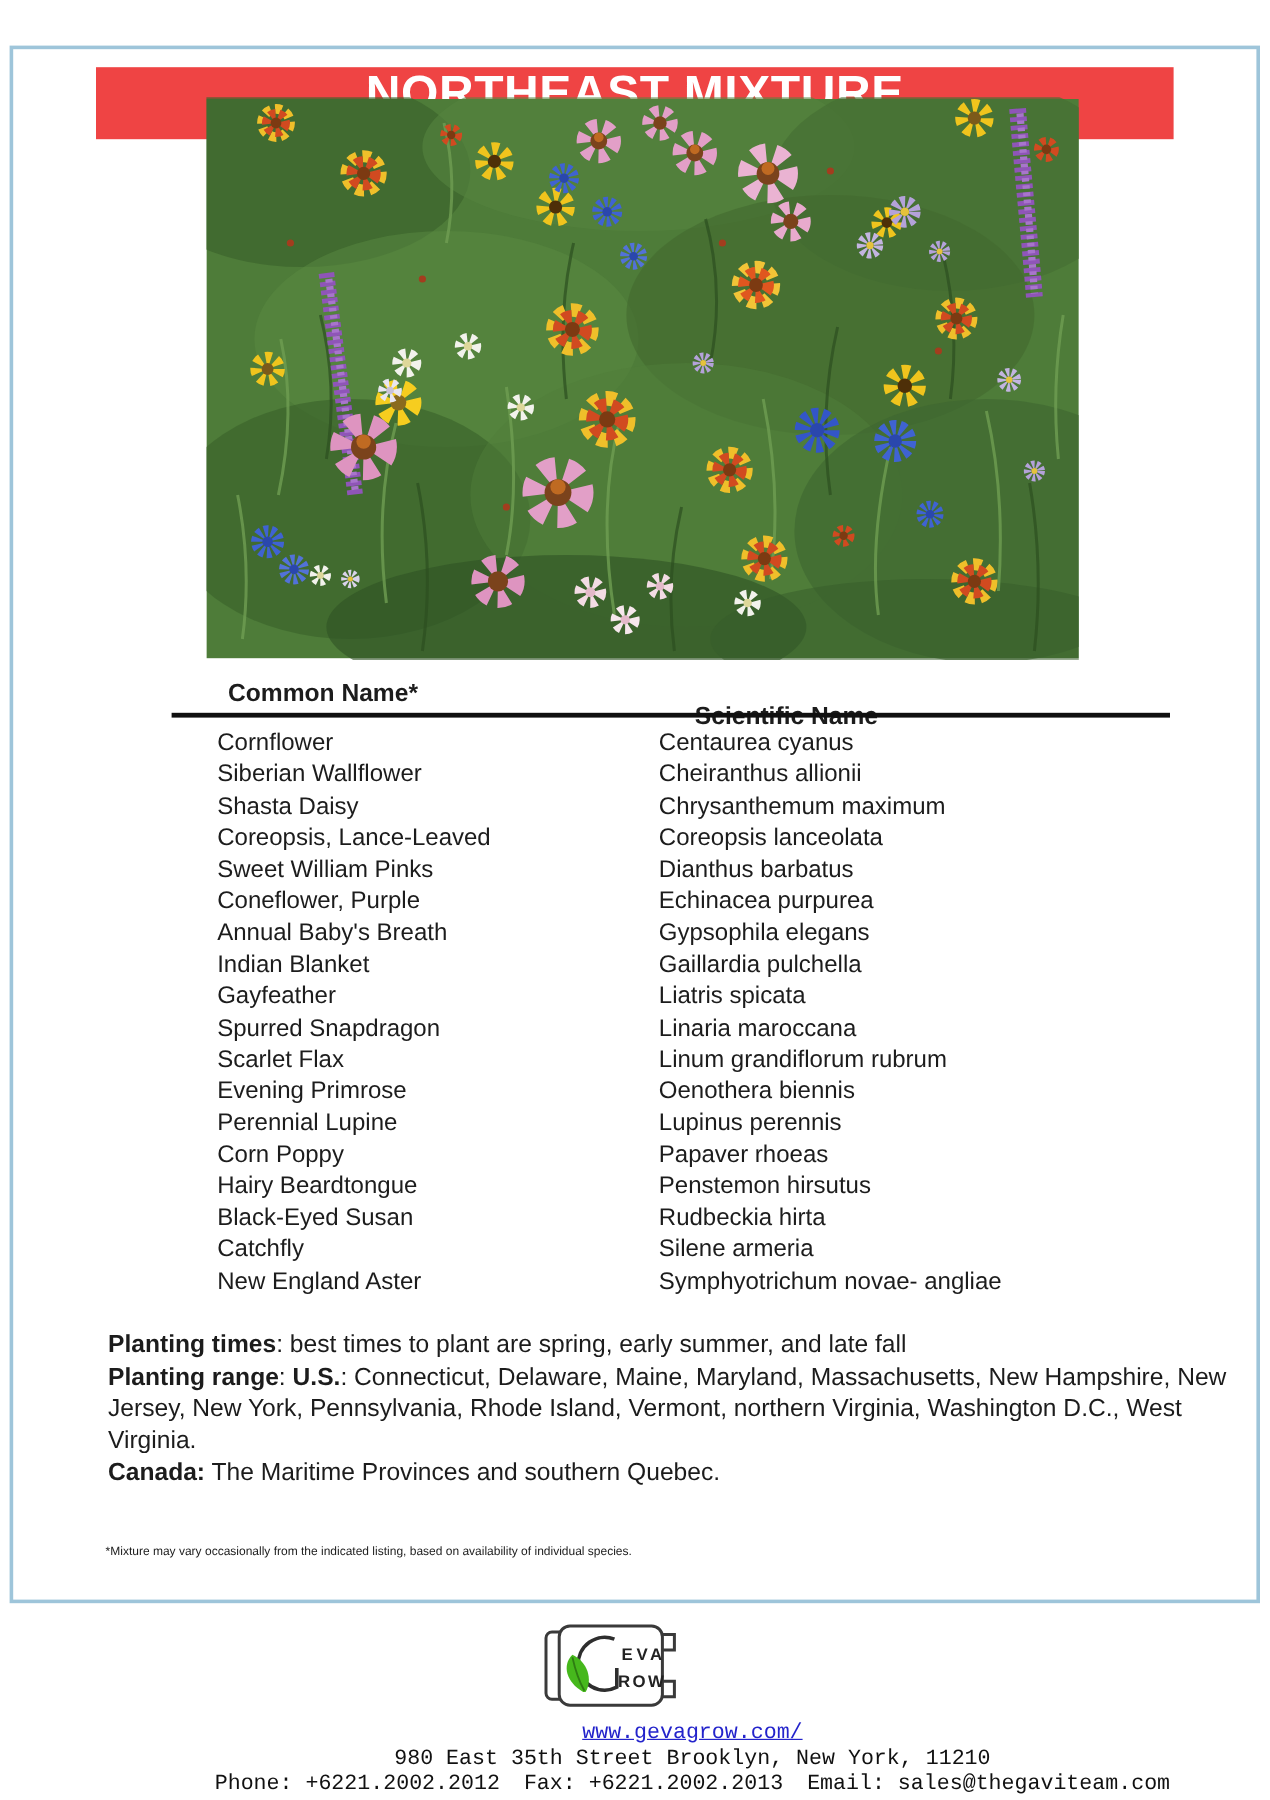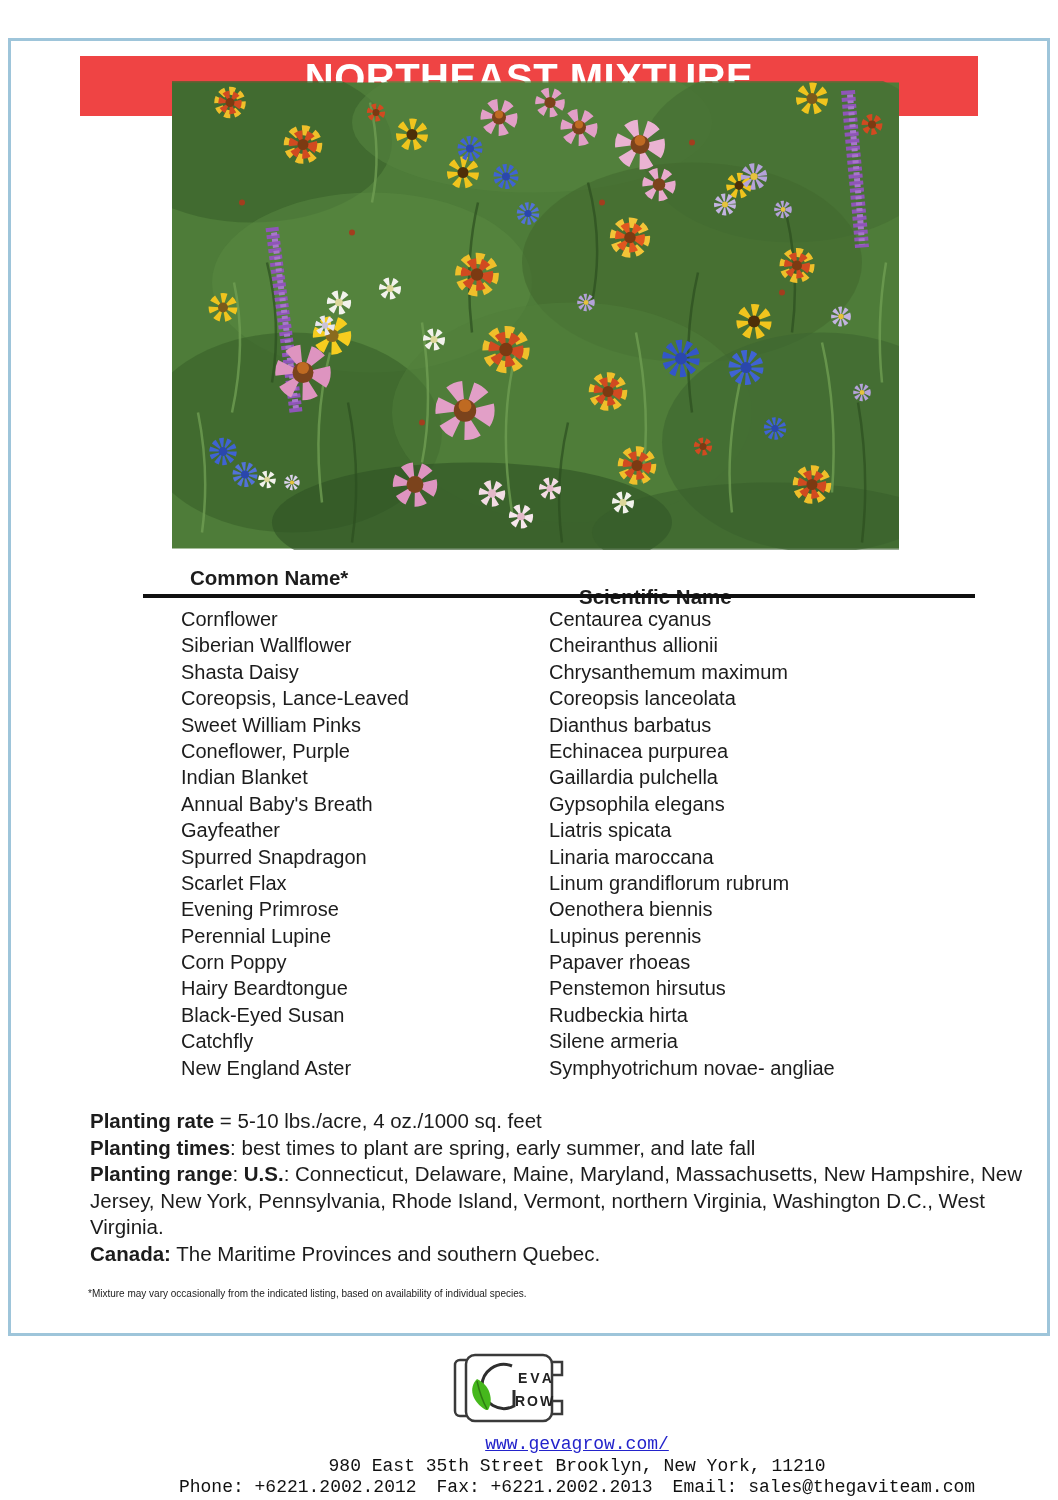--- a/index.html
+++ b/index.html
@@ -367,28 +367,28 @@
       </div>
       <div class="srow">
         <span class="c1">Sweet William Pinks</span>
         <span class="c2">Dianthus barbatus</span>
       </div>
       <div class="srow">
         <span class="c1">Coneflower, Purple</span>
         <span class="c2">Echinacea purpurea</span>
       </div>
       <div class="srow">
+        <span class="c1">Annual Baby's Breath</span>
+        <span class="c2">Gypsophila elegans</span>
+      </div>
+      <div class="srow">
         <span class="c1">Indian Blanket</span>
         <span class="c2">Gaillardia pulchella</span>
       </div>
       <div class="srow">
-        <span class="c1">Annual Baby's Breath</span>
-        <span class="c2">Gypsophila elegans</span>
-      </div>
-      <div class="srow">
         <span class="c1">Gayfeather</span>
         <span class="c2">Liatris spicata</span>
       </div>
       <div class="srow">
         <span class="c1">Spurred Snapdragon</span>
         <span class="c2">Linaria maroccana</span>
       </div>
       <div class="srow">
         <span class="c1">Scarlet Flax</span>
         <span class="c2">Linum grandiflorum rubrum</span>
@@ -417,21 +417,20 @@
         <span class="c1">Catchfly</span>
         <span class="c2">Silene armeria</span>
       </div>
       <div class="srow">
         <span class="c1">New England Aster</span>
         <span class="c2">Symphyotrichum novae- angliae</span>
       </div>
     </div>
 
   <div class="planting">
-    <p><span class="b">Planting rate</span><span> = 5-10 lbs./acre, 4 oz./1000 sq. feet</span></p>
     <p><span class="b">Planting times</span><span>: best times to plant are spring, early summer, and late fall</span></p>
     <p><span class="b">Planting range</span><span>: </span><span class="b">U.S.</span><span>: Connecticut, Delaware, Maine, Maryland, Massachusetts, New Hampshire, New Jersey, New York, Pennsylvania, Rhode Island, Vermont, northern Virginia, Washington D.C., West Virginia.</span></p>
     <p><span class="b">Canada:</span><span> The Maritime Provinces and southern Quebec.</span></p>
   </div>
 
   <div class="disclaimer">*Mixture may vary occasionally from the indicated listing, based on availability of individual species.</div>
 
   <div class="logo">
     <svg viewBox="0 0 120 76">
       <rect x="3" y="10" width="16" height="56" rx="5" fill="#ffffff" stroke="#3a3a3a" stroke-width="2.5"></rect>

